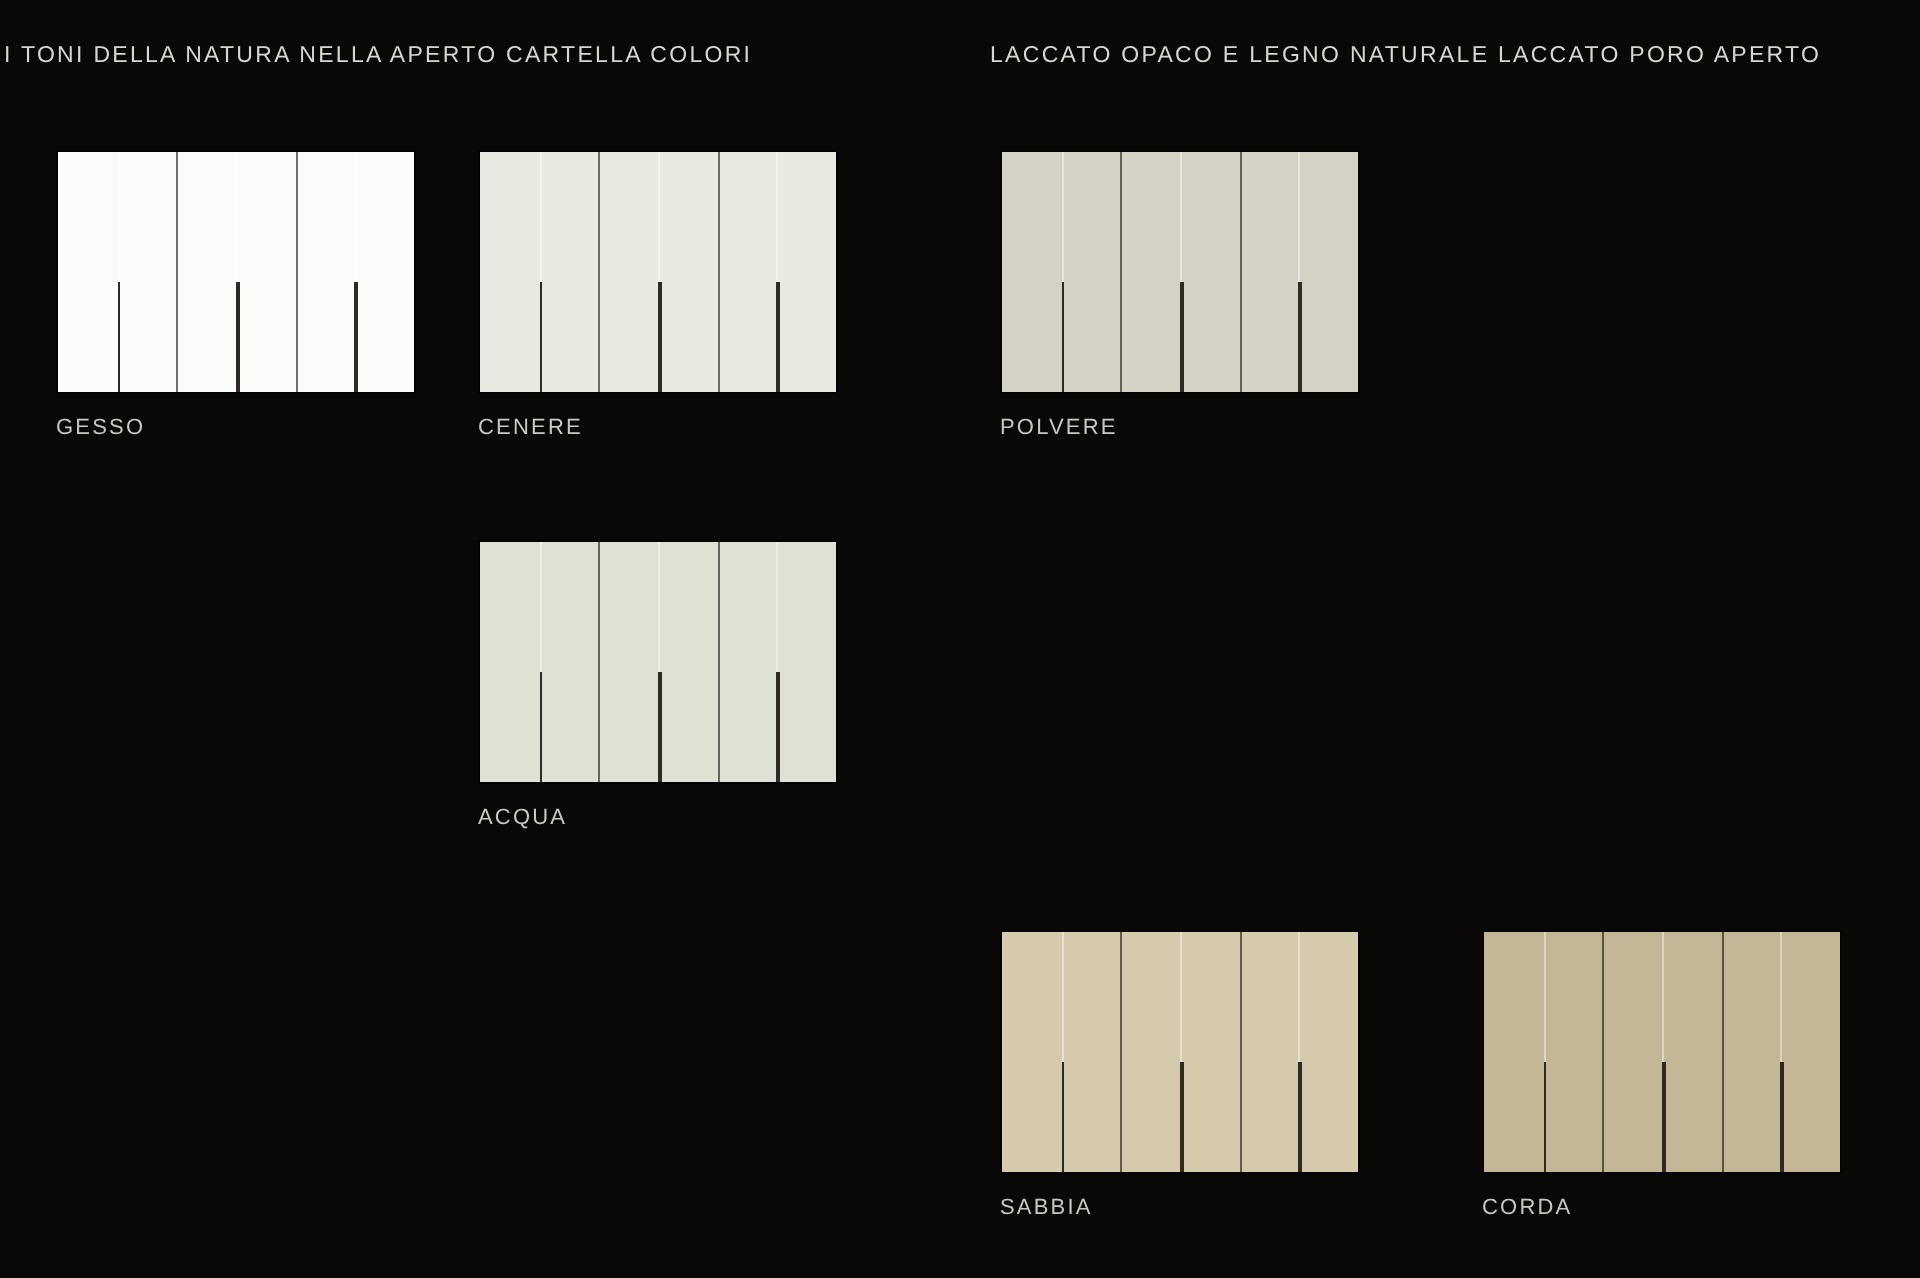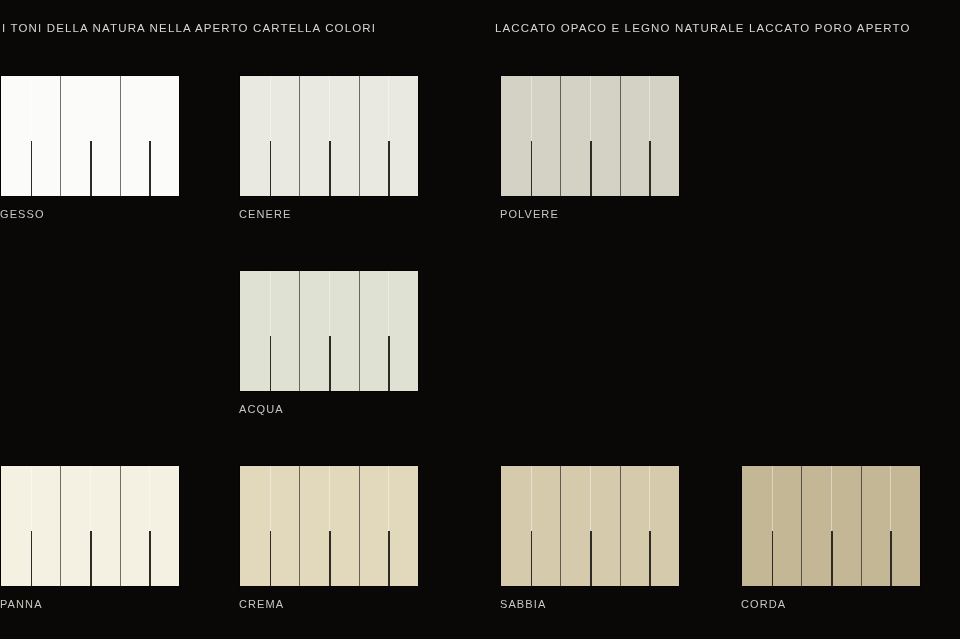--- a/index.html
+++ b/index.html
@@ -50,21 +50,21 @@
   .row {
     position: relative;
     height: 195px;
   }
 
   .cell {
     position: absolute;
     top: 0;
     width: 180px;
   }
-  .cell.c0 { left: 0px;   }
+  .cell.c0 { left: 0px; padding-left: 28px;   }
   .cell.c1 { left: 239px; }
   .cell.c2 { left: 500px; }
   .cell.c3 { left: 741px; }
 
   
   .swatch {
     position: relative;
     width: 180px;
     height: 122px;
     display: flex;
@@ -202,55 +202,21 @@
               <span class="handle"></span>
             </div>
         </div>
         <div class="label">ACQUA</div>
       </div>
 
 
     </div>
 
     <div class="row">
-      <div class="cell c0">
-        <div class="swatch">
-          <div class="panel" style="background: rgb(245, 241, 226);"></div>
-          <div class="panel" style="background: rgb(245, 241, 226);">
-              <span class="handle"></span>
-            </div>
-          <div class="panel gap-left" style="background: rgb(245, 241, 226);"></div>
-          <div class="panel" style="background: rgb(245, 241, 226);">
-              <span class="handle"></span>
-            </div>
-          <div class="panel gap-left" style="background: rgb(245, 241, 226);"></div>
-          <div class="panel" style="background: rgb(245, 241, 226);">
-              <span class="handle"></span>
-            </div>
-        </div>
-        <div class="label">PANNA</div>
-      </div>
-
-      <div class="cell c1">
-        <div class="swatch">
-          <div class="panel" style="background: rgb(226, 216, 188);"></div>
-          <div class="panel" style="background: rgb(226, 216, 188);">
-              <span class="handle"></span>
-            </div>
-          <div class="panel gap-left" style="background: rgb(226, 216, 188);"></div>
-          <div class="panel" style="background: rgb(226, 216, 188);">
-              <span class="handle"></span>
-            </div>
-          <div class="panel gap-left" style="background: rgb(226, 216, 188);"></div>
-          <div class="panel" style="background: rgb(226, 216, 188);">
-              <span class="handle"></span>
-            </div>
-        </div>
-        <div class="label">CREMA</div>
-      </div>
+
 
       <div class="cell c2">
         <div class="swatch">
           <div class="panel" style="background: rgb(214, 202, 173);"></div>
           <div class="panel" style="background: rgb(214, 202, 173);">
               <span class="handle"></span>
             </div>
           <div class="panel gap-left" style="background: rgb(214, 202, 173);"></div>
           <div class="panel" style="background: rgb(214, 202, 173);">
               <span class="handle"></span>

